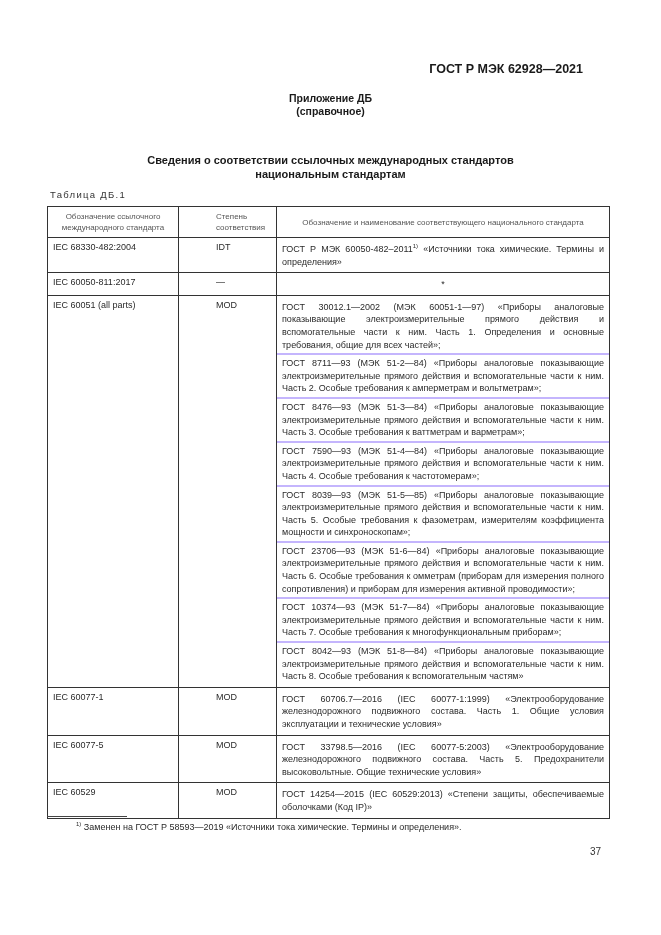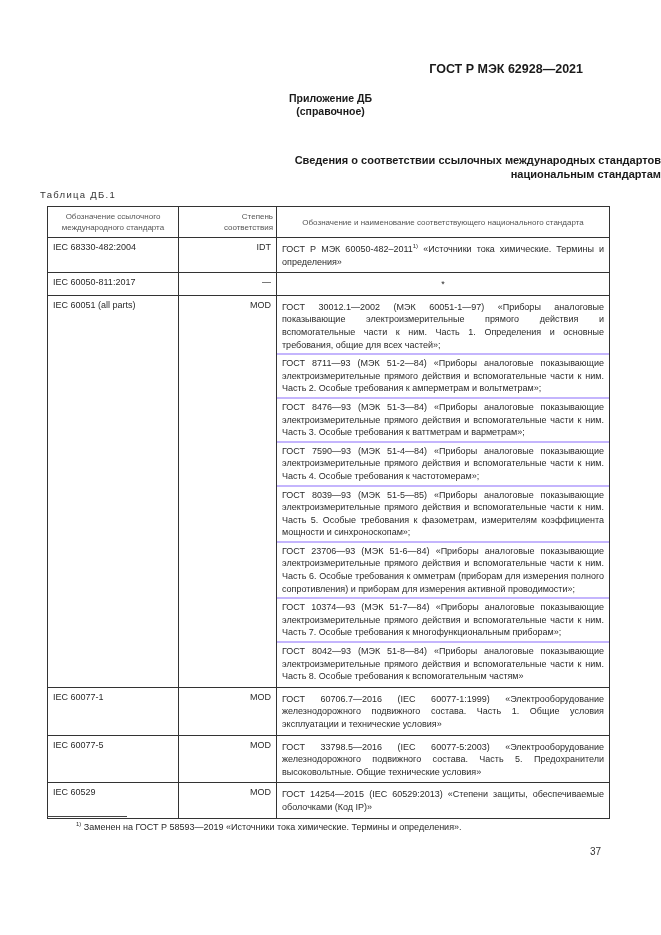--- a/index.html
+++ b/index.html
@@ -1,25 +1,25 @@
 <!DOCTYPE html>
 <html><head>
 <meta charset="utf-8">
 <style>
   html, body { margin:0; padding:0; background:#ffffff; }
   body { width:661px; height:935px; position:relative; font-family:"Liberation Sans", sans-serif; color:#2a2a2a; overflow:hidden; }
   .doc-code { position:absolute; right:78px; top:62px; font-size:12.5px; font-weight:bold; color:#1a1a1a; }
   .annex { position:absolute; left:0; width:661px; top:92px; text-align:center; font-size:10.5px; font-weight:bold; line-height:13px; color:#1a1a1a; }
-  .section-title { position:absolute; left:0; width:661px; top:153px; text-align:right; font-size:11px; font-weight:bold; line-height:14px; color:#1a1a1a; }
-  .table-caption { position:absolute; left:40px; top:189px; font-size:9.5px; letter-spacing:1.3px; color:#333; }
+  .section-title { position:absolute; left:0; width:661px; top:153px; text-align:center; font-size:11px; font-weight:bold; line-height:14px; color:#1a1a1a; }
+  .table-caption { position:absolute; left:50px; top:189px; font-size:9.5px; letter-spacing:1.3px; color:#333; }
   table { position:absolute; left:47px; top:206px; width:563px; border-collapse:collapse; font-size:9px; line-height:12.6px; }
   td, th { border:1px solid #333; vertical-align:top; padding:3px 5px 2px 5px; }
   th { font-weight:normal; font-size:8px; color:#555; line-height:11px; text-align:center; vertical-align:middle; padding:4px 3px; height:22px; }
   .c1 { width:120px; }
-  .c2 { width:55px; text-align:right;padding-left:37px; }
+  .c2 { width:55px; text-align:left;padding-left:37px; }
   .c3 { text-align:justify; }
   .c3 p { margin:0; padding:2px 0; }
   .c3 p + p { border-top:2px solid #c4b5fd; margin:0 -5px; padding:2px 5px; }
   .center { text-align:center; }
   sup { font-size:6px; line-height:0; }
   .fn-line { position:absolute; left:47px; top:816px; width:80px; border-top:1px solid #444; }
   .footnote { position:absolute; left:76px; top:822px; font-size:9px; color:#2a2a2a; }
   .page-num { position:absolute; right:60px; top:846px; font-size:10px; color:#333; }
 </style>
 </head>

